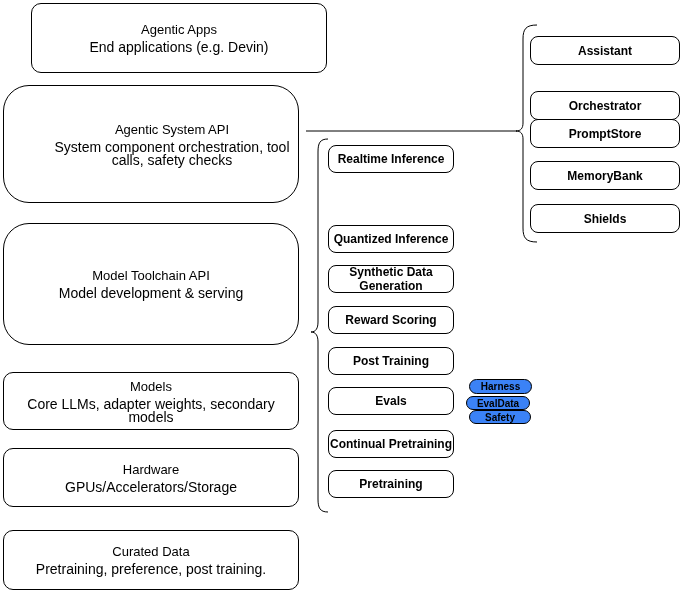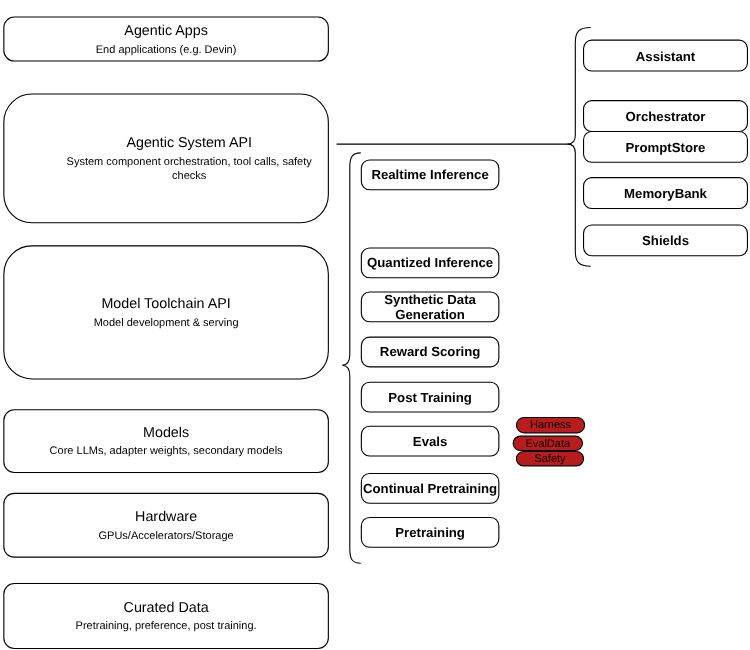--- a/index.html
+++ b/index.html
@@ -7,30 +7,30 @@
     position:relative;width:682px;height:591px;background:#ffffff;
     font-family:"Liberation Sans",sans-serif;color:#000;overflow:hidden;
   }
   .connectors{position:absolute;left:0;top:0;z-index:1;}
   .box{
     position:absolute;background:#ffffff;border:1px solid #000;
     box-sizing:border-box;display:flex;flex-direction:column;
     align-items:center;justify-content:center;text-align:center;z-index:2;
   }
   .layer-title{font-size:13px;line-height:16px;}
-  .layer-sub{font-size:10px;line-height:13px;margin-top:3px;}
+  .layer-sub{font-size:14px;line-height:13px;margin-top:3px;}
   .item-label{font-size:12px;line-height:14px;font-weight:bold;}
   .tag{
-    position:absolute;background:#b91c1c;border:1px solid #000;
+    position:absolute;background:#3b82f6;border:1px solid #000;
     border-radius:8px;box-sizing:border-box;display:flex;align-items:center;
-    justify-content:center;font-size:10px;line-height:11px;z-index:3;
+    justify-content:center;font-size:10px;line-height:11px;z-index:3;font-weight:bold;
   }
   
   .lbox{left:3px;width:296px;}
-  .b-apps{top:15px;height:41px;border-radius:10px;}
+  .b-apps{top:3px;height:70px;border-radius:10px;margin-left:28px;}
   .b-sysapi{top:85px;height:118px;border-radius:26px;padding-left:42px;}
   .b-toolapi{top:223px;height:122px;border-radius:26px;}
   .b-models{top:372px;height:58px;border-radius:10px;}
   .b-hw{top:448px;height:59px;border-radius:10px;}
   .b-data{top:530px;height:60px;border-radius:10px;}
   
   .mbox{left:328px;width:126px;height:28px;border-radius:8px;}
   
   .rbox{left:530px;width:150px;height:29px;border-radius:8px;}
 </style>

